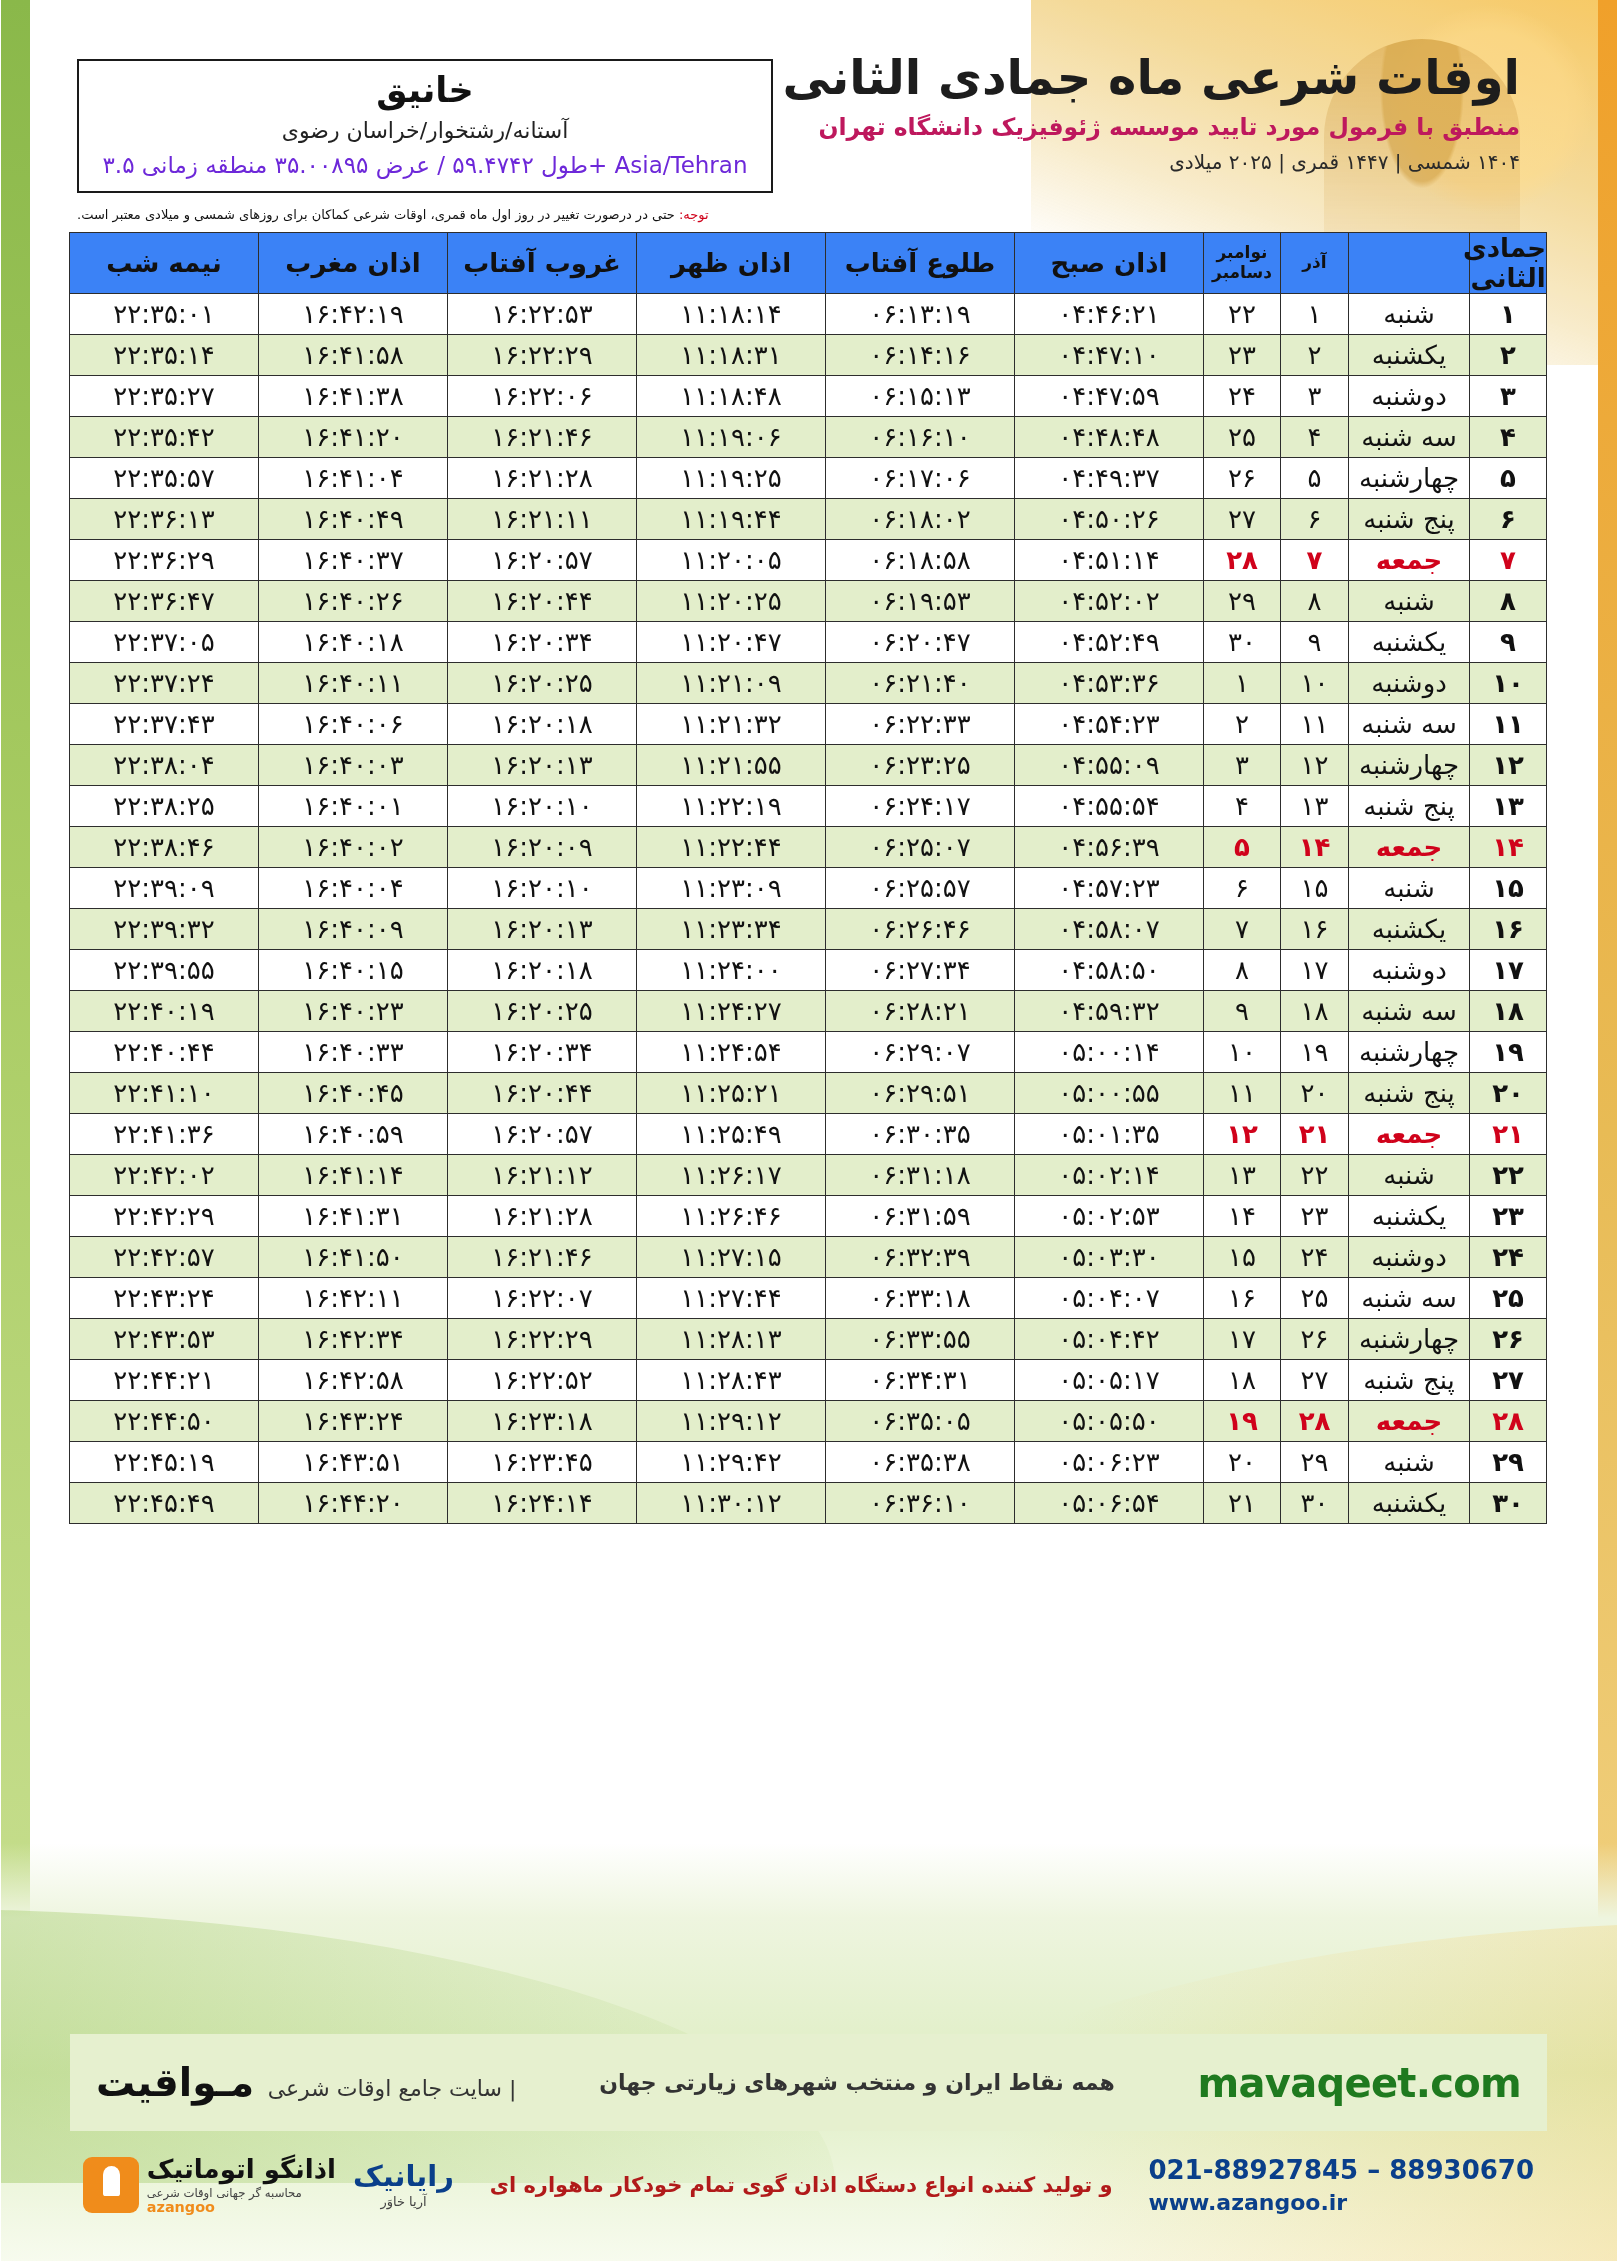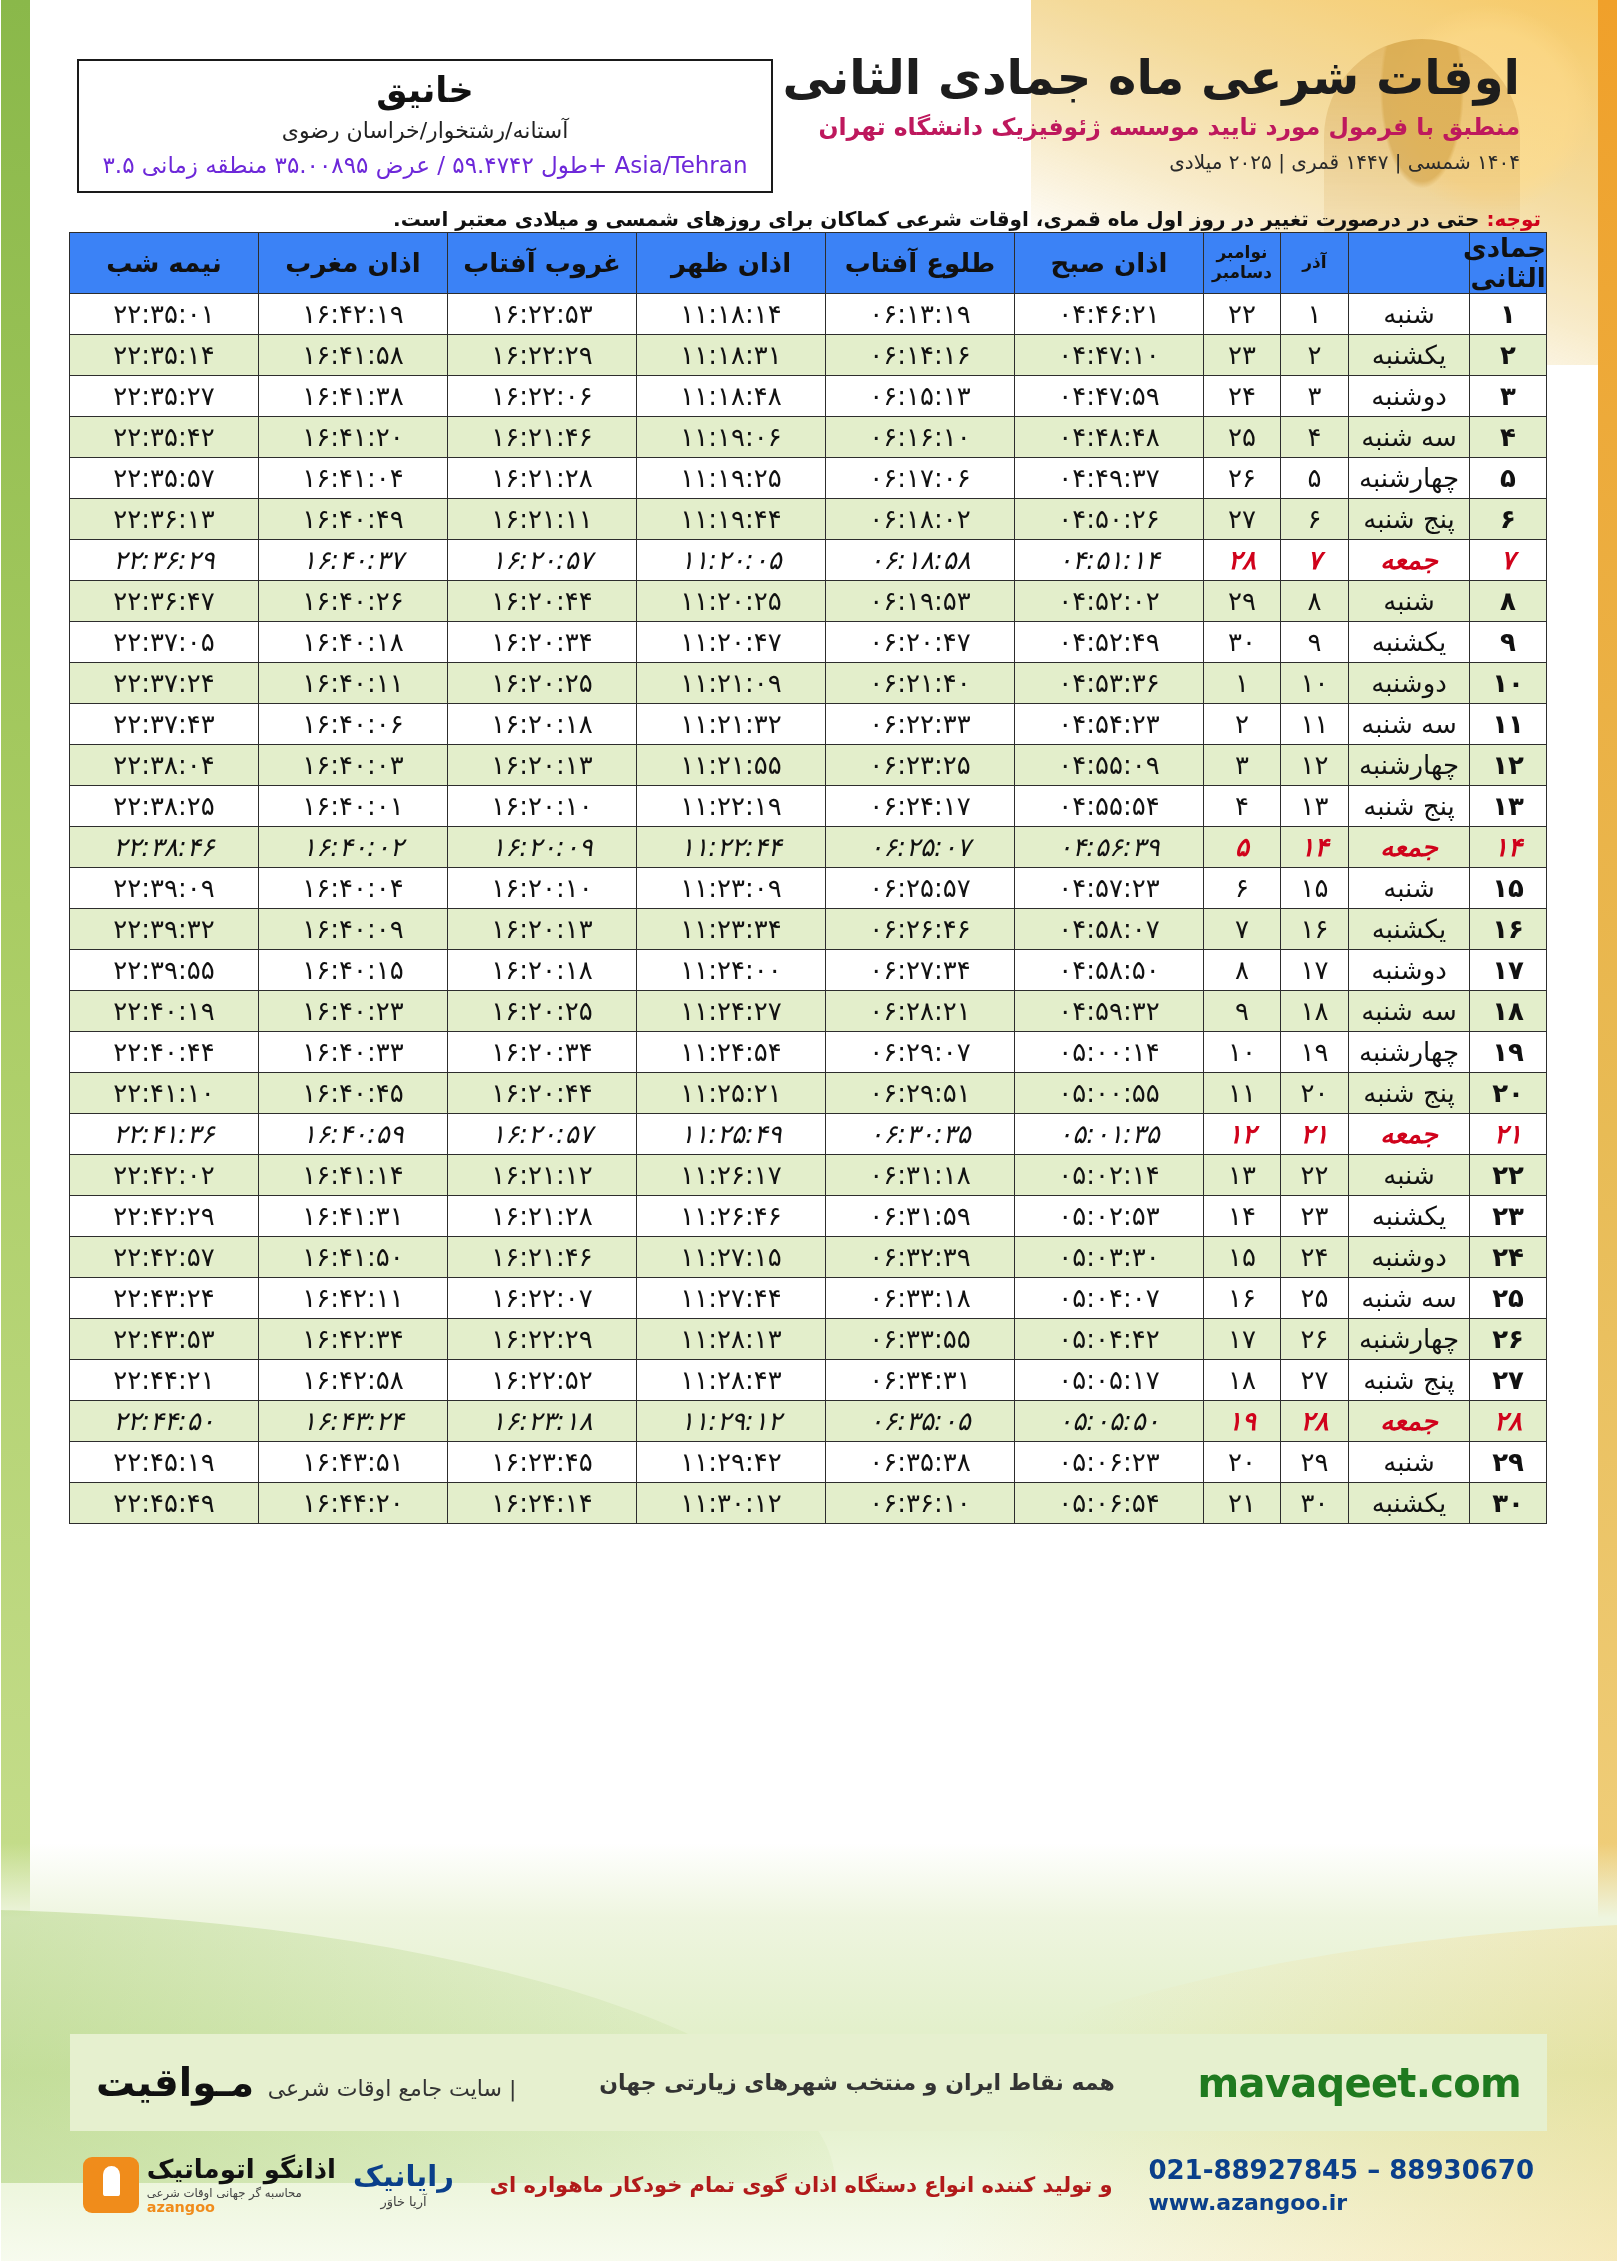--- a/index.html
+++ b/index.html
@@ -127,24 +127,24 @@
     color: #6d28d9;
     margin-top: 9px;
     direction: ltr;
   }
 
   .note-line {
     position: absolute;
     top: 207px;
     left: 77px;
     width: 1464px;
-    text-align: right;
-    font-size: 20px;
+    text-align: left;
+    font-size: 13px;
     color: #111;
-    font-weight: bold;
+    font-weight: normal;
   }
   .note-label { color: #d0021b; }
 
   
   .table-wrap {
     position: absolute;
     top: 232px;
     left: 70px;
     width: 1477px;
   }
@@ -172,21 +172,21 @@
     font-size: 17px;
     line-height: 1.15;
   }
   tbody tr.odd td { background: #ffffff; }
   tbody tr.even td { background: #e3eecb; }
   td.idx {
     font-weight: bold;
     font-size: 29px;
   }
   td.dayname { font-size: 21px; }
-  tr.friday td { color: #d0021b; font-weight: bold; font-style: italic; }
+  tr.friday td { color: #d0021b; font-weight: bold; }
   tr.friday td.time { color: #111; font-weight: normal; }
   td.greg, td.hijri-solar { font-size: 23.5px; }
   tr.friday td.greg, tr.friday td.hijri-solar { color:#d0021b; font-weight:bold; }
   td.time { letter-spacing: 0.7px; }
 
   
   col.c-idx { width: 77px; }
   col.c-day { width: 121px; }
   col.c-azar { width: 68px; }
   col.c-dec { width: 77px; }

